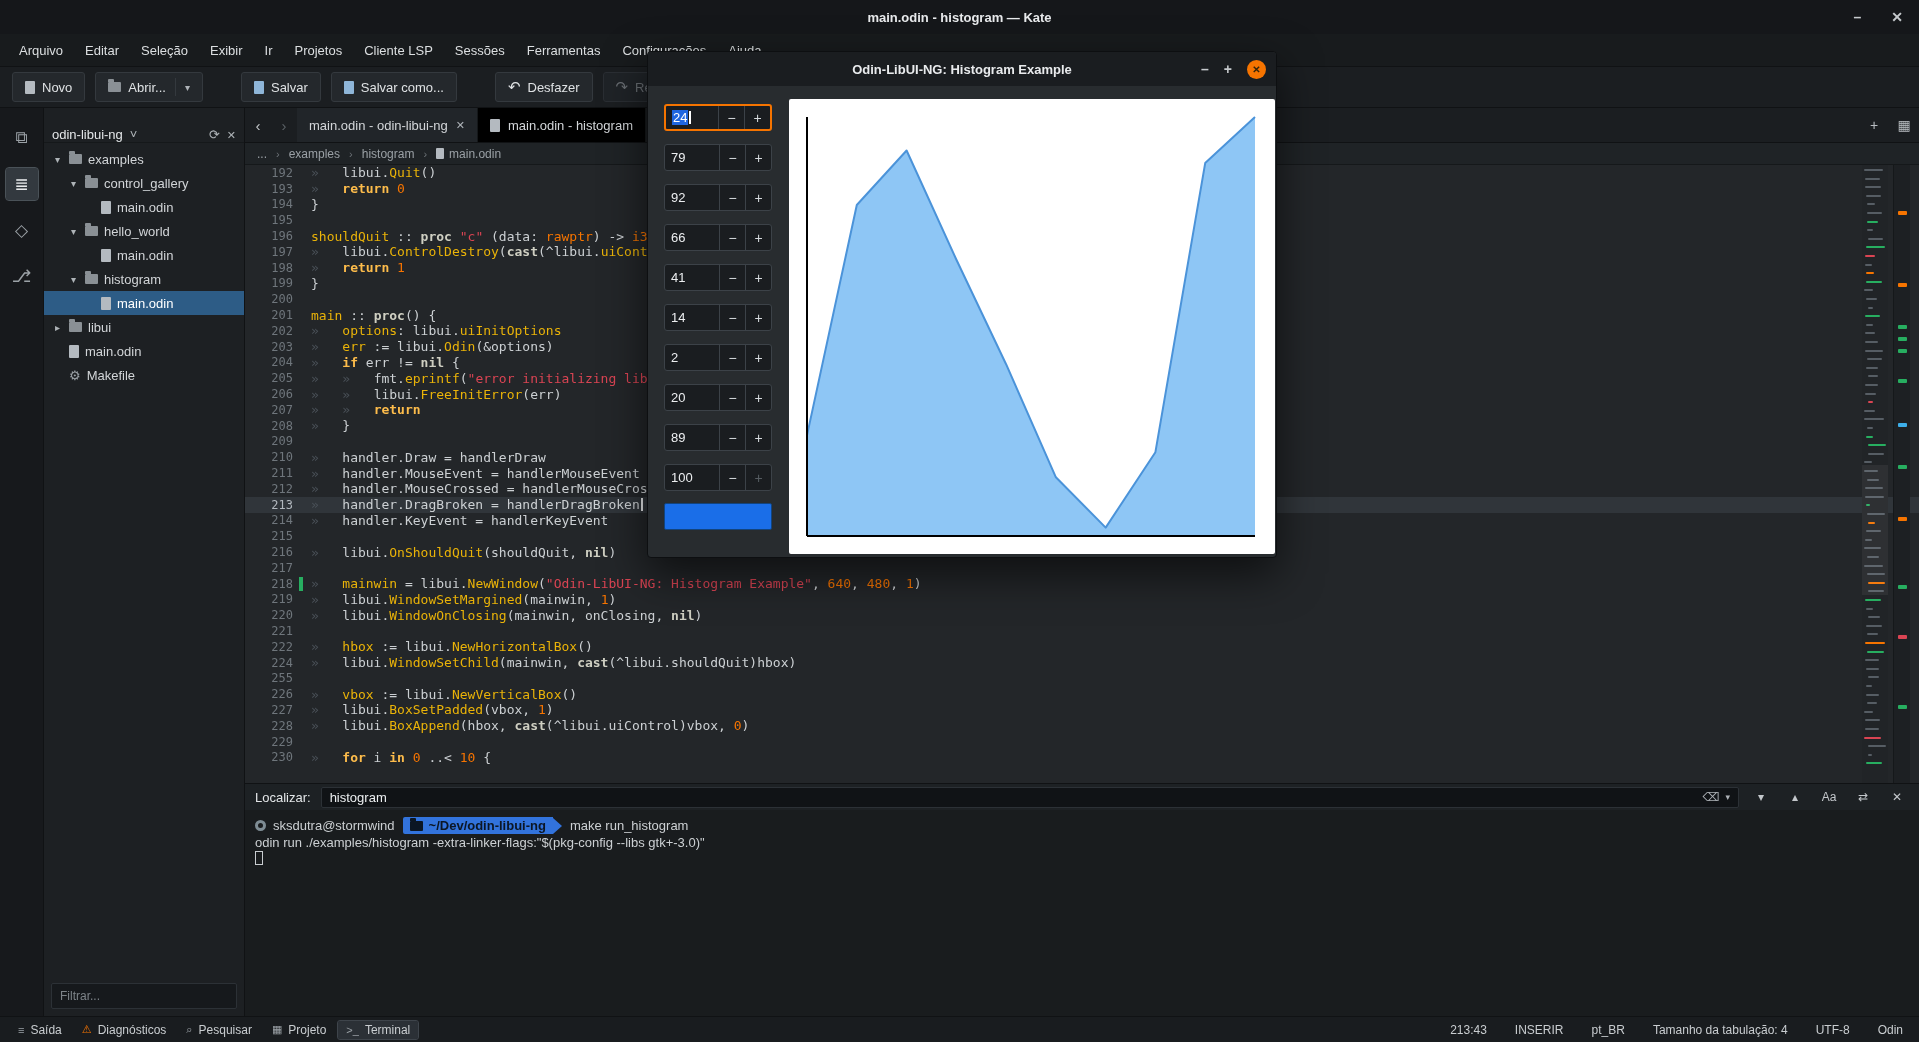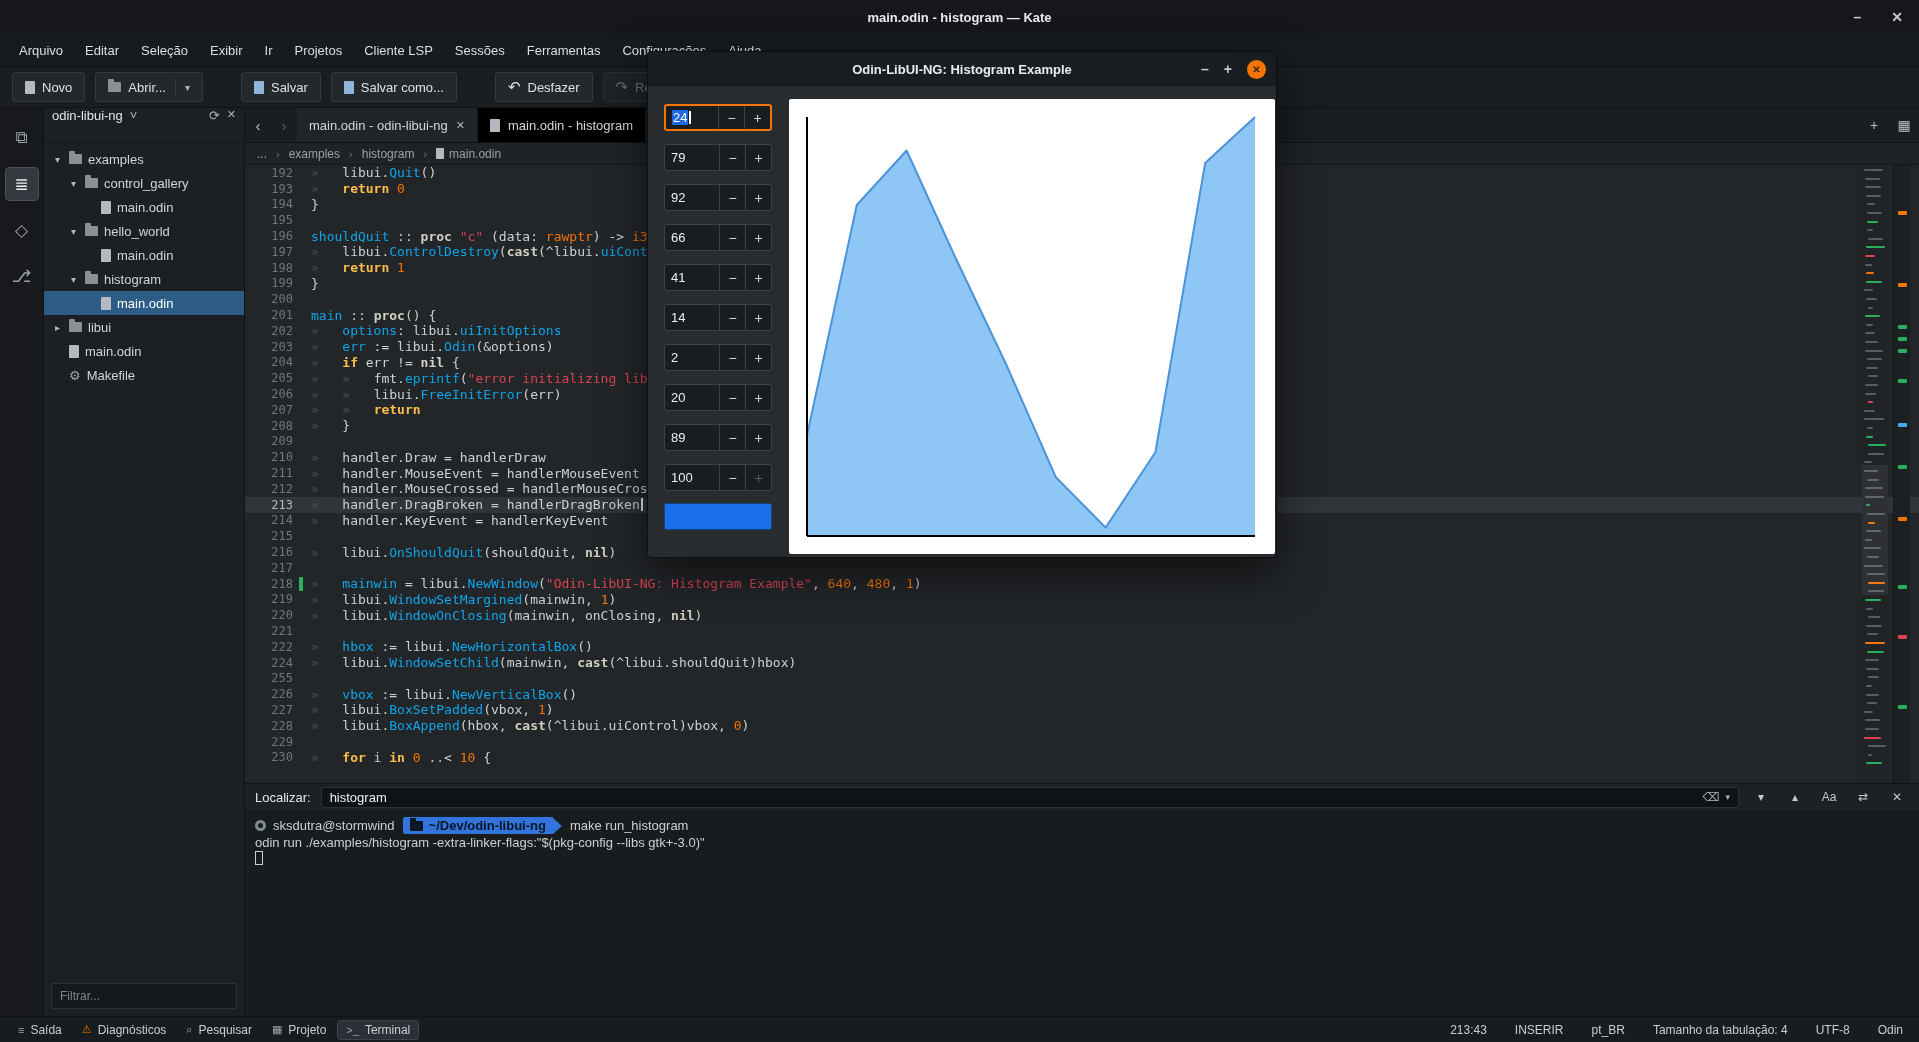--- a/index.html
+++ b/index.html
@@ -15,21 +15,21 @@
   .tbtn{display:flex;align-items:center;gap:7px;background:#24282c;border:1px solid #34393e;border-radius:3px;height:30px;padding:0 12px;font-size:13px;color:#dfe2e4}
   .tbtn .ddsep{width:1px;height:18px;background:#34393e;margin:0 2px}
   .tbtn.disabled{color:#686d72;background:#1f2327;border-color:#2a2e33}
   .tgap{width:18px}
   
   .content{display:flex;height:908px}
   .iconstrip{width:44px;background:#17191c;display:flex;flex-direction:column;align-items:center;padding-top:14px;gap:14px;border-right:1px solid #101214}
   .istrip-btn{width:32px;height:32px;display:flex;align-items:center;justify-content:center;font-size:17px;color:#9ba1a6;border-radius:3px}
   .istrip-btn.active{background:#33393f;color:#e8eaec;outline:1px solid #4a5258}
   .panel{width:201px;background:#1d2023;display:flex;flex-direction:column;border-right:1px solid #101214}
-  .panel-header{height:35px;display:flex;align-items:flex-start;padding:0 8px;gap:7px;font-size:13px;color:#e4e7e9;border-bottom:1px solid #15181a}
+  .panel-header{height:35px;display:flex;align-items:flex-end;padding:0 8px;gap:7px;font-size:13px;color:#e4e7e9;border-bottom:1px solid #15181a}
   .panel-header .ph-sp{flex:1}
   .ph-ico{color:#aeb3b7;font-size:13px}
   .tree{flex:1;overflow:hidden;font-size:13px;padding-top:4px}
   .tree-row{height:24px;display:flex;align-items:center;gap:6px;color:#d2d5d8;white-space:nowrap}
   .tree-row.selected{background:#2d5c86;color:#fff}
   .chev{width:11px;font-size:10px;color:#aeb3b7;text-align:center;flex:none}
   .folder{width:13px;height:10px;background:#8a9095;border-radius:1px;position:relative;flex:none}
   .folder:before{content:"";position:absolute;left:0;top:-3px;width:6px;height:3px;background:#8a9095;border-radius:1px 1px 0 0}
   .file-ico{width:10px;height:13px;background:#b4bac0;border-radius:1px;flex:none}
   .gear-ico{font-size:13px;color:#9aa0a5;flex:none;line-height:1}
@@ -53,21 +53,21 @@
   .code-line.current{background:#30353a}
   .iconb{width:8px;align-self:stretch;flex:none}
   .lineno{width:44px;text-align:right;color:#6f767c;flex:none;font-size:12px;padding-right:4px}
   .current .lineno{color:#b2b8be}
   .marker{width:8px;align-self:stretch;flex:none;position:relative}
   .marker.mod:after{content:"";position:absolute;top:1px;bottom:1px;left:2px;right:2px;background:#27ae60}
   .ltext{white-space:pre;padding-left:6px}
   .tk-pl{color:#ccd0d3}
   .tk-kw{color:#cfcfc2;font-weight:bold}
   .tk-cf{color:#fdbc4b;font-weight:bold}
-  .tk-id{color:#0ea5e9}
+  .tk-id{color:#eab308}
   .tk-st{color:#da4453}
   .tk-nu{color:#f67400}
   .tk-ty{color:#f67400}
   .tk-ws{color:#495057}
   .caret{display:inline-block;width:2px;height:13px;background:#e8eaec;vertical-align:-2px;margin-left:1px}
   .minimap{position:absolute;top:0;right:31px;width:26px;height:100%;background:#212427}
   .mm-mark{position:absolute;height:2px;border-radius:1px}
   .mm-view{position:absolute;left:0;right:0;top:300px;height:130px;background:rgba(255,255,255,.06)}
   .scrollstrip{position:absolute;top:0;right:9px;width:17px;height:100%;background:#1d2023;border-left:1px solid #15181a}
   .sm-dot{position:absolute;left:4px;width:9px;height:4px;border-radius:1px}

